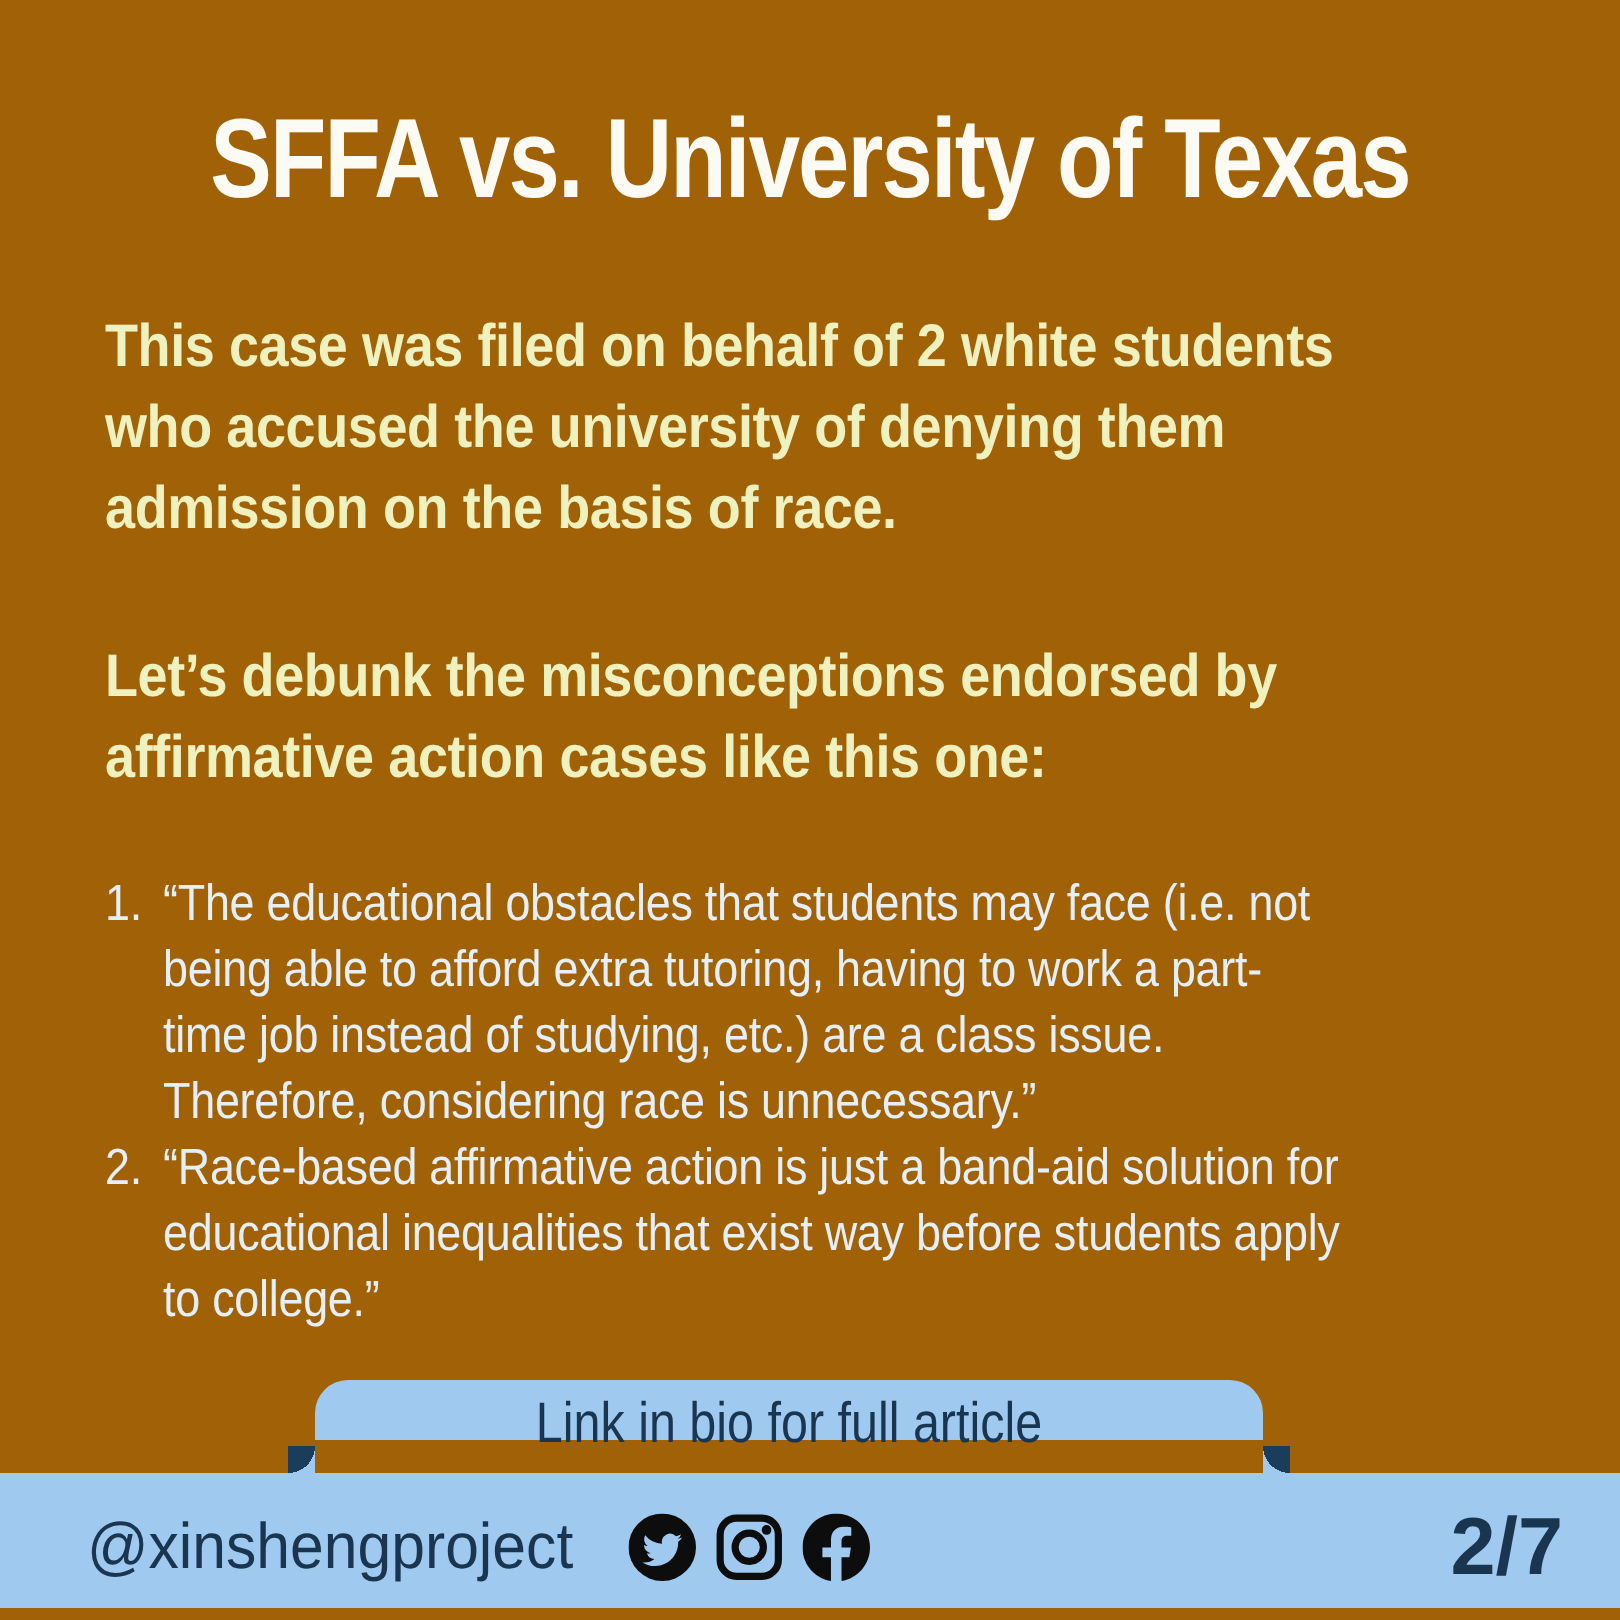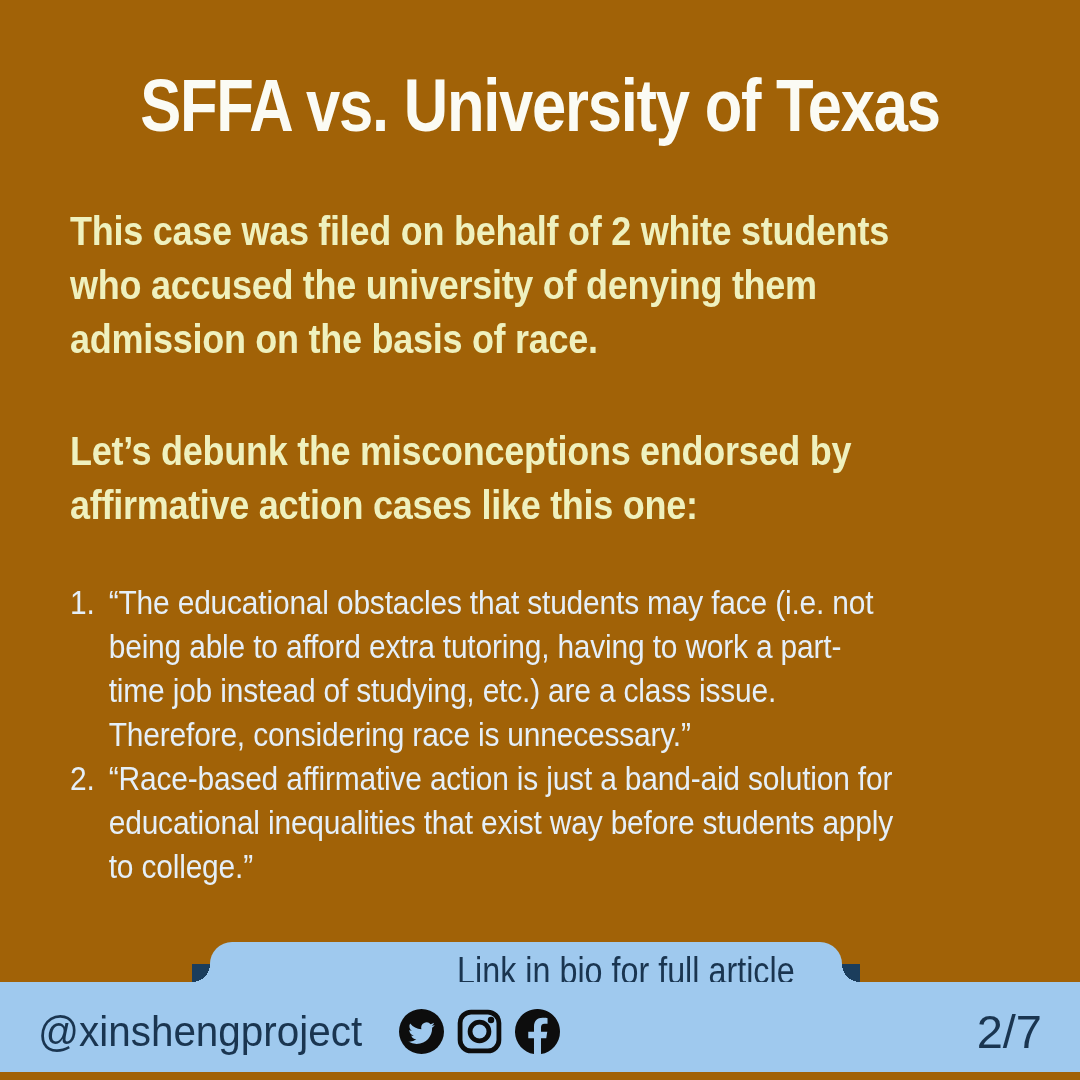--- a/index.html
+++ b/index.html
@@ -43,48 +43,48 @@
   .list-item {
     display:flex; align-items:flex-start;
     transform:scaleX(0.88); transform-origin:0 0;
     letter-spacing:-0.2px;
   }
   .num { flex:0 0 44px; }
   .li-text { white-space:pre-line; }
 
   
   .tab {
-    position:absolute; top:942px; left:210px; width:632px; height:40px;
+    position:absolute; top:920px; left:210px; width:632px; height:40px;
     background:#9FC9EE; border-radius:22px 22px 0 0;
-    text-align:right;
+    text-align:center;
   }
   .tab-label {
     display:block; font-size:38px; line-height:58px;
     color:#1A3550;
     transform:scaleX(0.85); transform-origin:50% 50%;
     white-space:nowrap;
   }
   .fillet { position:absolute; top:964px; width:18px; height:18px; }
   .fillet-left  { left:192px; background:radial-gradient(circle at 0 0,    #1B3D5C 0 18px, #9FC9EE 18px); }
   .fillet-right { left:842px; background:radial-gradient(circle at 100% 0, #1B3D5C 0 18px, #9FC9EE 18px); }
 
   .footer-bar {
     position:absolute; top:982px; left:0; width:1080px; height:90px;
     background:#9FC9EE; color:#1A3550;
     display:flex; align-items:center;
-    padding:8px 38px 0 38px; box-sizing:border-box;
+    padding:8px 38px 0 58px; box-sizing:border-box;
   }
   .handle {
     font-size:43px; font-weight:300;
     transform:scaleX(0.94); transform-origin:0 50%;
     white-space:nowrap;
   }
   .social { display:flex; gap:13px; margin-left:16px; align-items:center; }
   .social svg { display:block; }
-  .page-indicator { margin-left:auto; font-size:47px; font-weight:400; }
+  .page-indicator { margin-left:auto; font-size:54px; font-weight:700; }
 </style>
 </head>
 <body>
 
 <div class="canvas">
 
   <div class="title">
     <span class="title-text">SFFA vs. University of Texas</span>
   </div>
 

